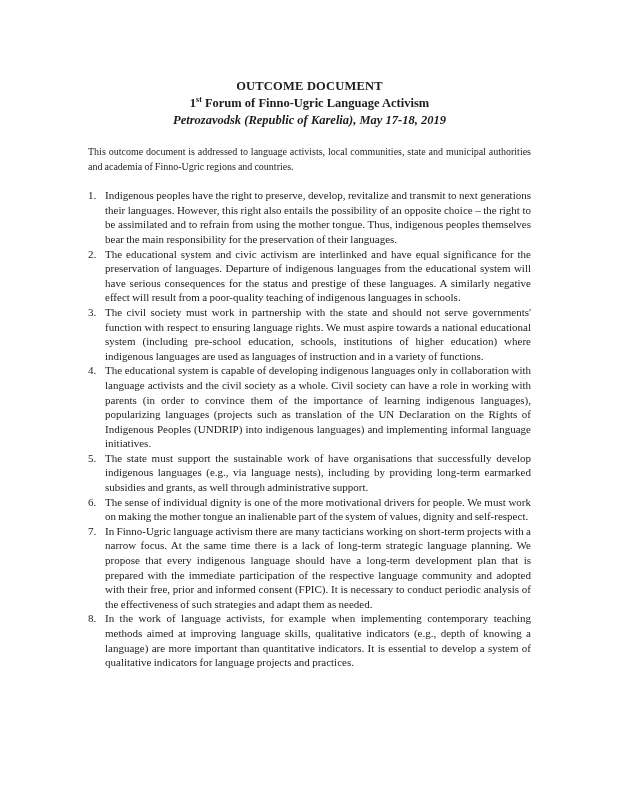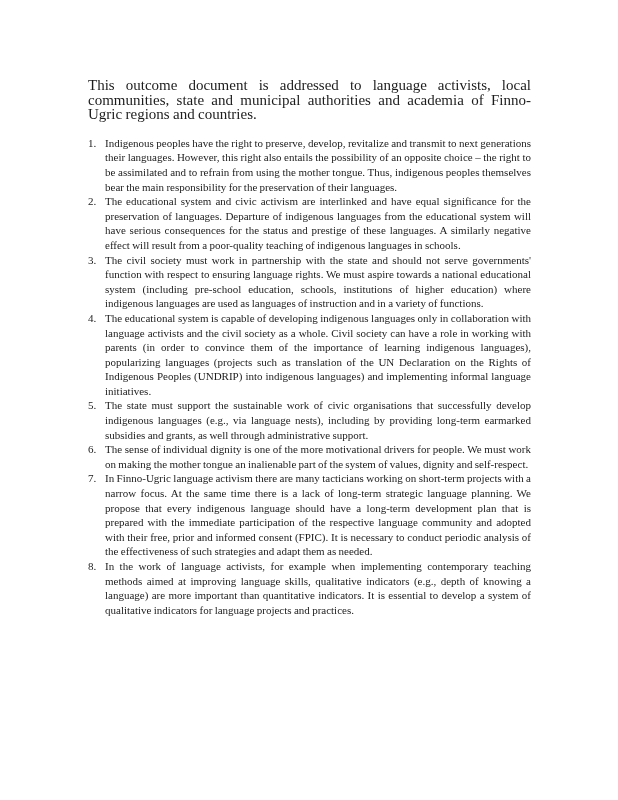--- a/index.html
+++ b/index.html
@@ -38,21 +38,21 @@
     vertical-align: super;
     line-height: 0;
   }
   .doc-venue {
     font-size: 12.5px;
     font-weight: bold;
     font-style: italic;
     line-height: 17px;
   }
   .intro {
-    font-size: 15px;
+    font-size: 10px;
     line-height: 14.6px;
     text-align: justify;
     margin: 0 0 14px 0;
     word-spacing: -0.4px;
   }
   .doc-list {
     list-style: none;
     margin: 0;
     padding: 0;
   }
@@ -71,20 +71,25 @@
     flex: 1;
     text-align: justify;
     word-spacing: -0.4px;
   }
 </style>
 </head>
 <body>
 
 <div class="page">
 
+  <div class="doc-header">
+    <div class="doc-title">OUTCOME DOCUMENT</div>
+    <div class="doc-subtitle"><span>1</span><sup>st</sup><span> Forum of Finno-Ugric Language Activism</span></div>
+    <div class="doc-venue">Petrozavodsk (Republic of Karelia), May 17-18, 2019</div>
+  </div>
 
   <p class="intro">This outcome document is addressed to language activists, local communities, state and municipal authorities and academia of Finno-Ugric regions and countries.</p>
 
   <ol class="doc-list">
     <li class="doc-item">
       <span class="num">1.</span>
       <span class="item-text">Indigenous peoples have the right to preserve, develop, revitalize and transmit to next generations their languages. However, this right also entails the possibility of an opposite choice – the right to be assimilated and to refrain from using the mother tongue. Thus, indigenous peoples themselves bear the main responsibility for the preservation of their languages.</span>
     </li>
     <li class="doc-item">
       <span class="num">2.</span>
@@ -93,21 +98,21 @@
     <li class="doc-item">
       <span class="num">3.</span>
       <span class="item-text">The civil society must work in partnership with the state and should not serve governments' function with respect to ensuring language rights. We must aspire towards a national educational system (including pre-school education, schools, institutions of higher education) where indigenous languages are used as languages of instruction and in a variety of functions.</span>
     </li>
     <li class="doc-item">
       <span class="num">4.</span>
       <span class="item-text">The educational system is capable of developing indigenous languages only in collaboration with language activists and the civil society as a whole. Civil society can have a role in working with parents (in order to convince them of the importance of learning indigenous languages), popularizing languages (projects such as translation of the UN Declaration on the Rights of Indigenous Peoples (UNDRIP) into indigenous languages) and implementing informal language initiatives.</span>
     </li>
     <li class="doc-item">
       <span class="num">5.</span>
-      <span class="item-text">The state must support the sustainable work of civic organisations that successfully develop indigenous languages (e.g., via language nests), including by providing long-term earmarked subsidies and grants, as well through administrative support.</span>
+      <span class="item-text">The state must support the sustainable work of have organisations that successfully develop indigenous languages (e.g., via language nests), including by providing long-term earmarked subsidies and grants, as well through administrative support.</span>
     </li>
     <li class="doc-item">
       <span class="num">6.</span>
       <span class="item-text">The sense of individual dignity is one of the more motivational drivers for people. We must work on making the mother tongue an inalienable part of the system of values, dignity and self-respect.</span>
     </li>
     <li class="doc-item">
       <span class="num">7.</span>
       <span class="item-text">In Finno-Ugric language activism there are many tacticians working on short-term projects with a narrow focus. At the same time there is a lack of long-term strategic language planning. We propose that every indigenous language should have a long-term development plan that is prepared with the immediate participation of the respective language community and adopted with their free, prior and informed consent (FPIC). It is necessary to conduct periodic analysis of the effectiveness of such strategies and adapt them as needed.</span>
     </li>
     <li class="doc-item">

